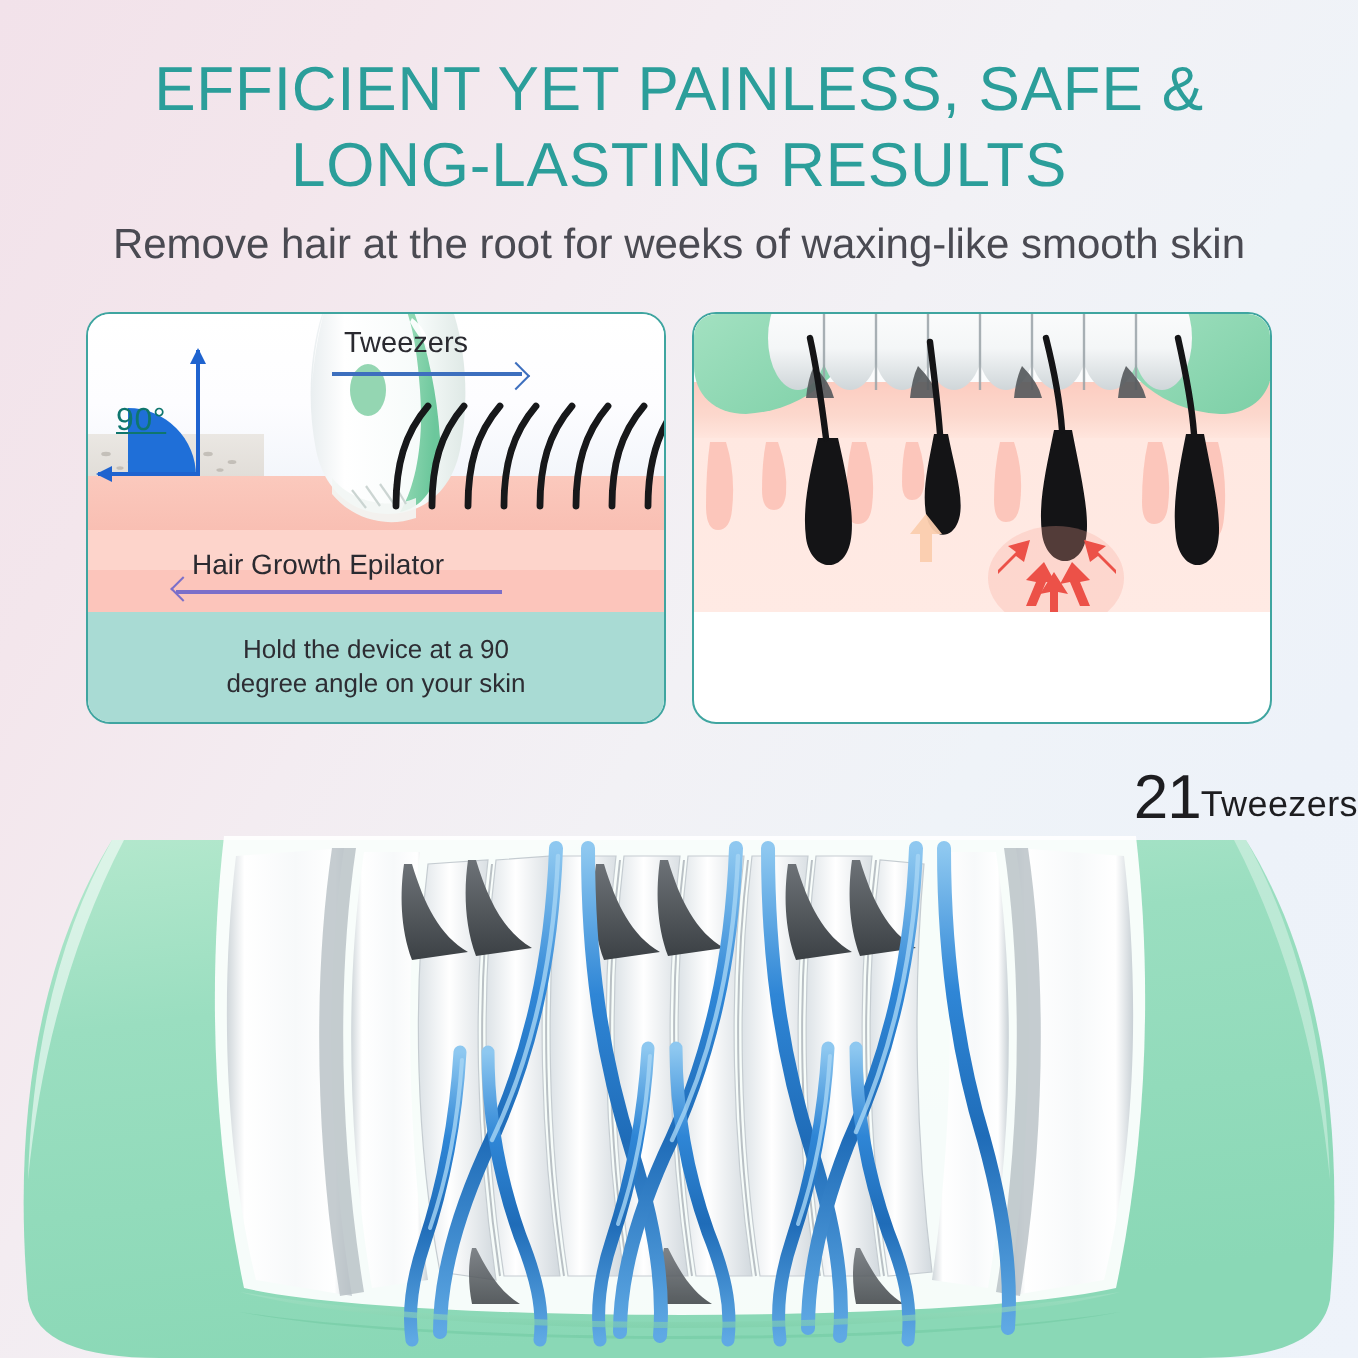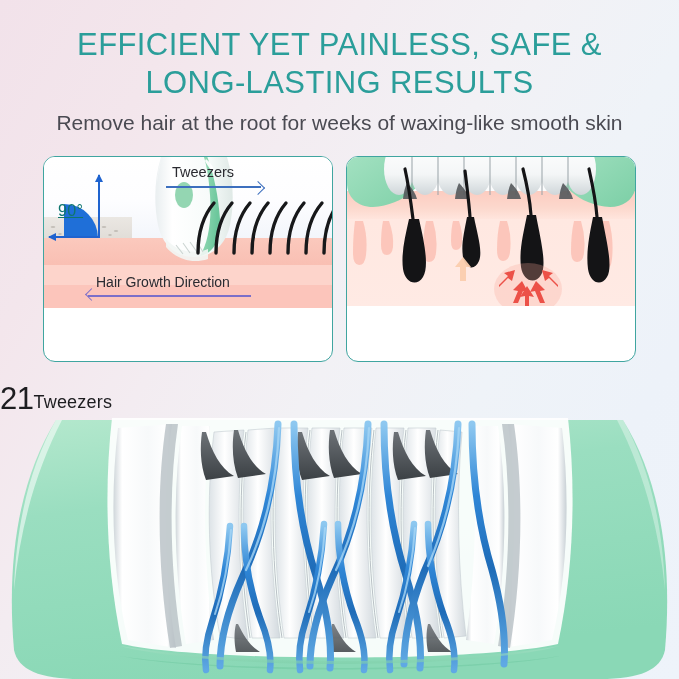--- a/index.html
+++ b/index.html
@@ -238,21 +238,21 @@
   }
   .r-dermis {
     position:absolute; left:0; top:62px; width:100%; height:89px;
     background: linear-gradient(180deg,#ffe8e1 0%, #ffeae4 100%);
   }
 
   
   .tweezer-head {
     position:absolute;
     left:0; top:381px; width:679px;
-    text-align:left;
+    text-align:right;
     color:#1d1d20;
   }
   .tw-count {
     font-size: 31px;
     font-weight: 400;
     letter-spacing: -0.5px;
     vertical-align: -1px;
   }
   .tw-word {
     font-size: 18px;
@@ -348,25 +348,27 @@
 
         <div class="angle-wedge"></div>
         <div class="axis-v"></div>
         <div class="axis-h"></div>
         <div class="angle-label">90°</div>
 
         <div class="epilator-label">Tweezers</div>
         <div class="epilator-underline"></div>
 
         <div class="hgd-wrap">
-          <div class="hgd-label">Hair Growth Direction</div>
+          <div class="hgd-label">Hair Growth Epilator</div>
           <div class="hgd-underline"></div>
         </div>
       </div>
 
+      <div class="panel-caption">Hold the device at a 90
+degree angle on your skin</div>
     </div>
 
     <div class="panel right">
       <div class="panel-art">
 
         <div class="r-top-white"></div>
         <div class="r-skin-surface"></div>
         <div class="r-dermis"></div>
 
         <svg style="position:absolute;left:0;top:0;" width="289" height="70" viewBox="0 0 289 70">

